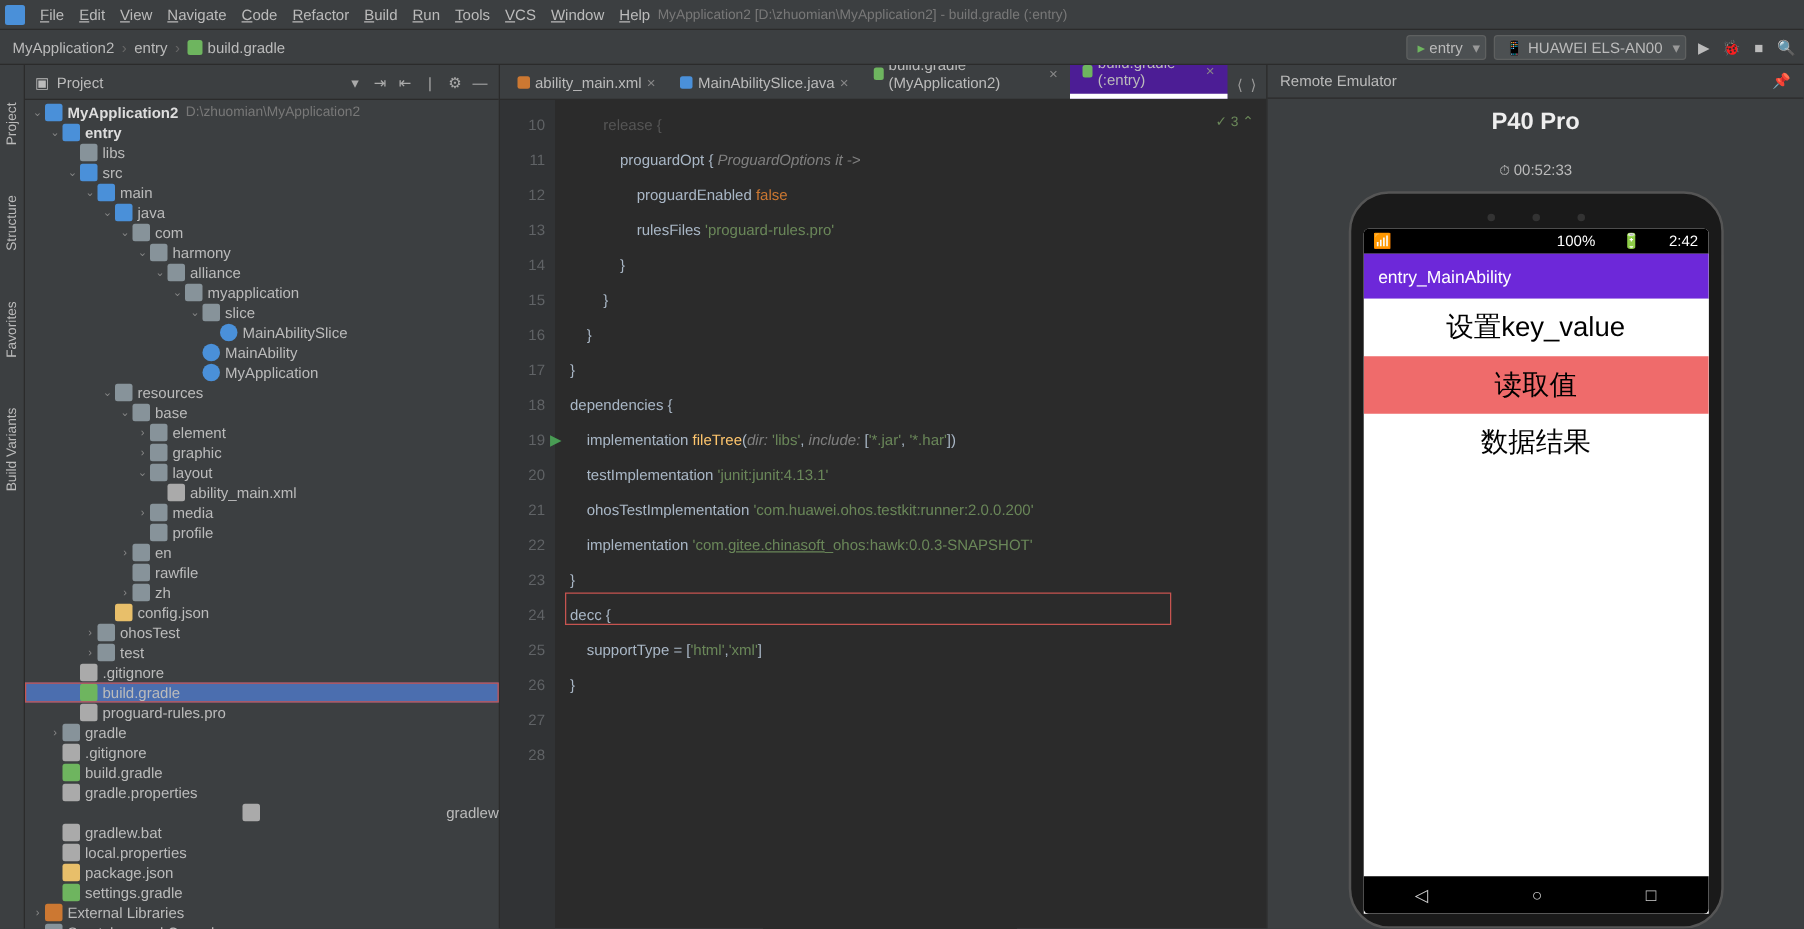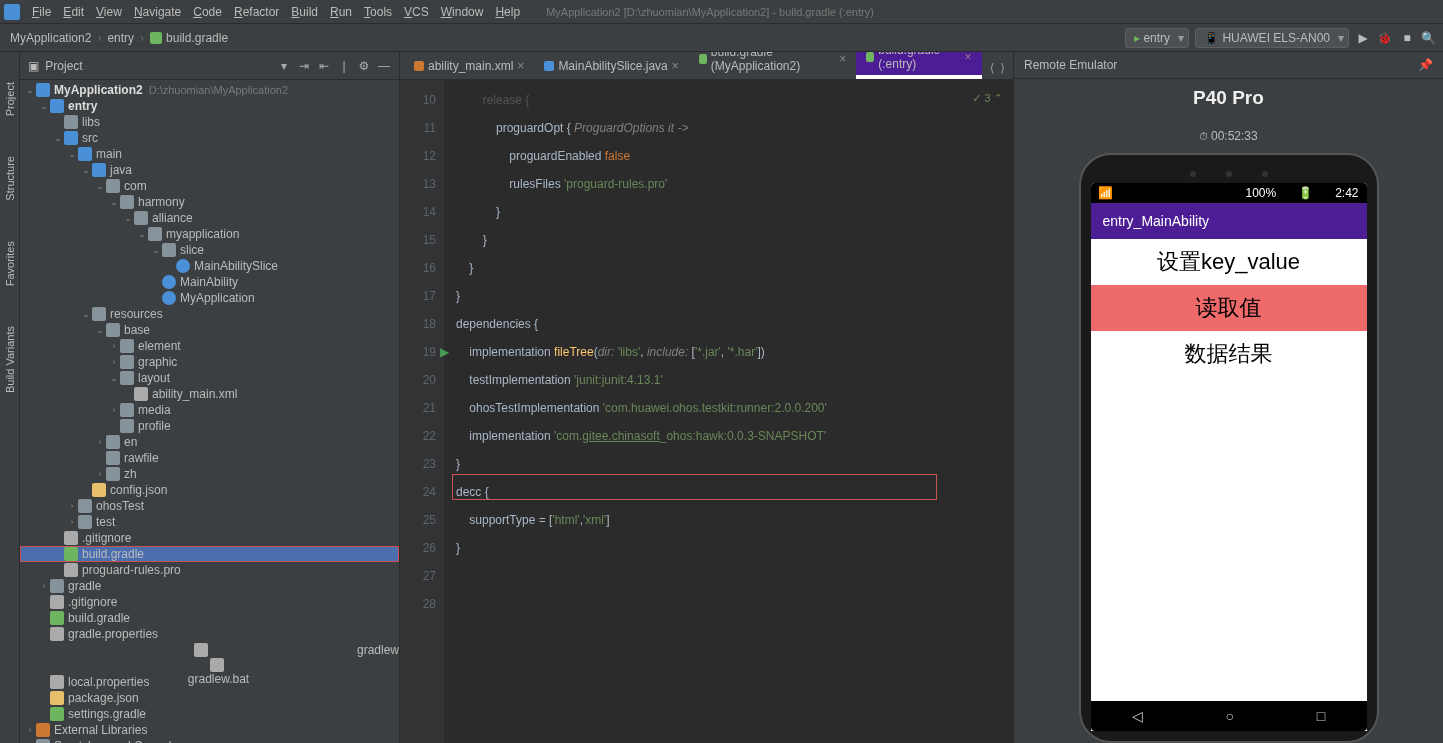--- a/index.html
+++ b/index.html
@@ -1,21 +1,21 @@
 <!DOCTYPE html>
 <html><head>
 <meta charset="utf-8">
 <style>
 *{margin:0;padding:0;box-sizing:border-box;font-family:'Segoe UI',Arial,sans-serif;font-size:12px;user-select:none}
 body{background:#3c3f41;color:#bbb;width:1443px;height:743px;overflow:hidden;display:flex;flex-direction:column}
 .menubar{height:24px;background:#3c3f41;display:flex;align-items:center;padding:0 4px;color:#bbb;border-bottom:1px solid #2b2b2b}
 .menubar .logo{width:16px;height:16px;margin-right:6px;background:#4a90d9;border-radius:2px}
 .menubar .menu-item{padding:2px 6px;cursor:pointer}
 .menubar .menu-item u{text-decoration:underline}
-.menubar .title{margin-left:20px;color:#787878;font-size:11px}
+.menubar .title{color:#787878;font-size:11px}
 .navbar{height:28px;background:#3c3f41;display:flex;align-items:center;padding:0 6px;border-bottom:1px solid #2b2b2b}
 .navbar .crumb{color:#bbb;padding:0 4px;cursor:pointer}
 .navbar .sep{color:#666;padding:0 2px}
 .navbar .icon-gradle{width:12px;height:12px;display:inline-block;background:#6eb55f;border-radius:2px;margin-right:4px;vertical-align:middle}
 .navbar .right{margin-left:auto;display:flex;align-items:center;gap:6px}
 .navbar .dropdown{background:#4c5052;border:1px solid #5e6060;padding:2px 18px 2px 8px;border-radius:3px;position:relative;cursor:pointer}
 .navbar .dropdown::after{content:'▾';position:absolute;right:4px;color:#999}
 .navbar .tool-icon{width:16px;height:16px;cursor:pointer;color:#bbb;display:flex;align-items:center;justify-content:center}
 .main{flex:1;display:flex;overflow:hidden}
 .left-gutter{width:20px;background:#3c3f41;border-right:1px solid #2b2b2b;display:flex;flex-direction:column;align-items:center;padding-top:30px;gap:40px}
@@ -64,21 +64,21 @@
 .emu-header .pin{margin-left:auto;cursor:pointer}
 .emu-body{flex:1;display:flex;flex-direction:column;align-items:center;padding-top:8px;color:#ddd}
 .emu-title{font-size:19px;font-weight:bold;color:#eee}
 .emu-time{font-size:11px;color:#bbb;margin-top:20px}
 .phone{margin-top:10px;width:300px;height:590px;background:#1a1a1a;border-radius:32px;border:2px solid #555;padding:10px;display:flex;flex-direction:column}
 .phone .notch{height:18px;display:flex;justify-content:center;align-items:center;gap:30px}
 .phone .notch .dot{width:6px;height:6px;background:#333;border-radius:50%}
 .phone .screen{flex:1;background:#fff;border-radius:4px 4px 0 0;display:flex;flex-direction:column;overflow:hidden}
 .statusbar{height:20px;background:#000;color:#fff;display:flex;align-items:center;padding:0 8px;font-size:10px}
 .statusbar .right{margin-left:auto;display:flex;gap:22px;align-items:center}
-.appbar{height:36px;background:#4c1d95;color:#fff;display:flex;align-items:center;padding:0 12px;font-size:14px}
+.appbar{height:36px;background:#6d28d9;color:#fff;display:flex;align-items:center;padding:0 12px;font-size:14px}
 .content{flex:1;background:#fff;display:flex;flex-direction:column;align-items:stretch}
 .content .btn1{font-size:22px;color:#000;text-align:center;padding:8px}
 .content .btn2{font-size:22px;color:#000;text-align:center;padding:8px;background:#ef6b6b}
 .content .btn3{font-size:22px;color:#000;text-align:center;padding:8px}
 .phone .navkeys{height:30px;background:#000;display:flex;justify-content:space-around;align-items:center;color:#ccc;border-radius:0 0 4px 4px}
 .phone .navkeys span{font-size:14px}
 </style>
 </head>
 <body>
 
@@ -313,21 +313,21 @@
         <div class="tree-row" style="padding-left: 18px;">
           <span class="arrow"></span>
           <span class="ficon txt"></span>
           <span class="label">gradle.properties</span>
         </div>
         <div class="tree-row" style="padding-left: 18px; justify-content: space-between;">
           <span class="arrow"></span>
           <span class="ficon txt"></span>
           <span class="label">gradlew</span>
         </div>
-        <div class="tree-row" style="padding-left: 18px; flex-direction: column;">
+        <div class="tree-row" style="padding-left: 18px;">
           <span class="arrow"></span>
           <span class="ficon txt"></span>
           <span class="label">gradlew.bat</span>
         </div>
         <div class="tree-row" style="padding-left: 18px;">
           <span class="arrow"></span>
           <span class="ficon txt"></span>
           <span class="label">local.properties</span>
         </div>
         <div class="tree-row" style="padding-left: 18px;">

